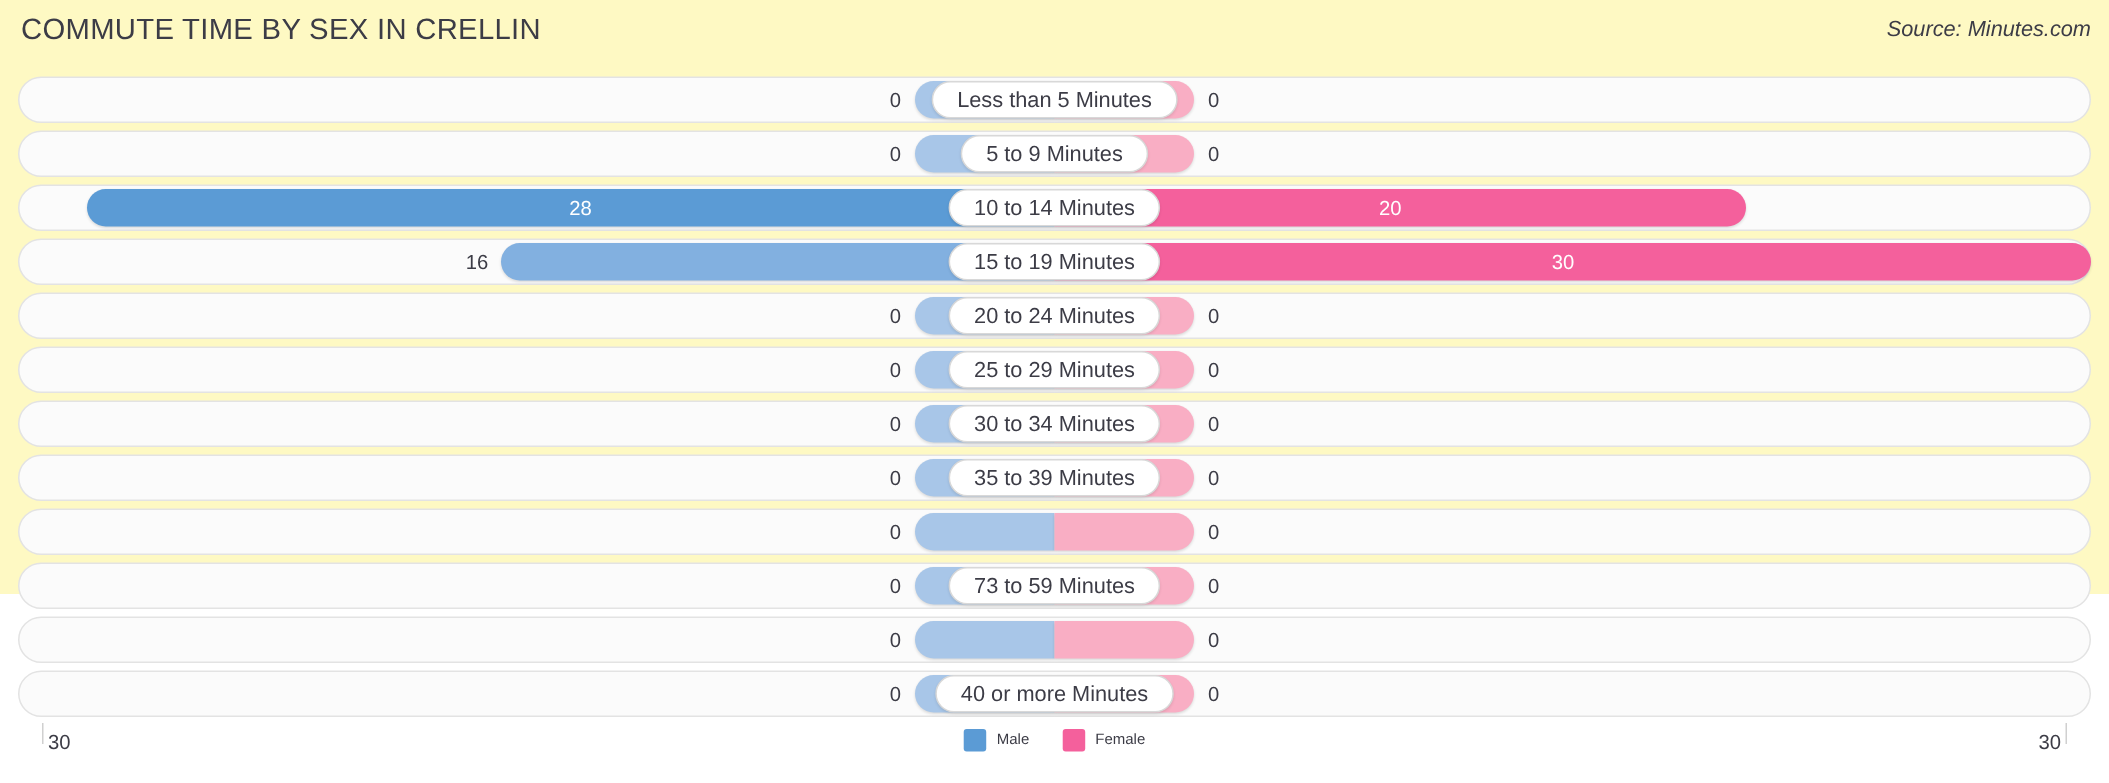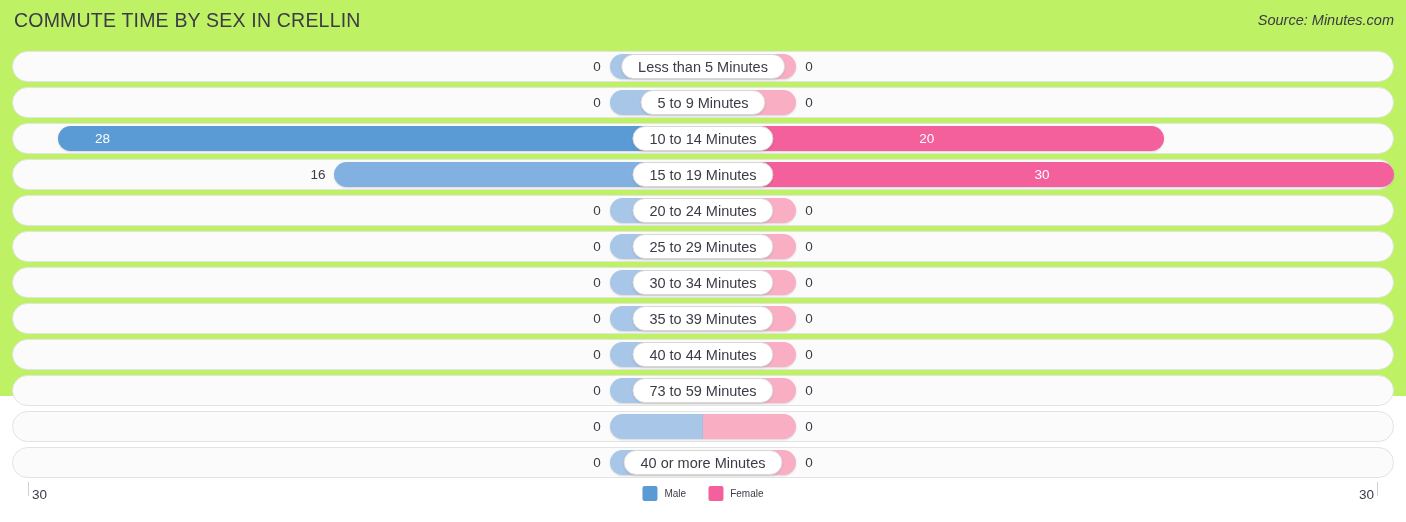--- a/index.html
+++ b/index.html
@@ -6,21 +6,21 @@
   html, body {
     margin: 0; padding: 0;
     width: 1406px; height: 522px;
     background: #ffffff;
     font-family: "Liberation Sans", sans-serif;
     overflow: hidden;
   }
   .chart-root {
     position: relative;
     width: 1406px; height: 396px;
-    background: #bef264;
+    background: #fef9c3;
   }
 
   
   .header {
     position: absolute; top: 0; left: 0;
     width: 1406px; height: 46px;
   }
   .chart-title {
     position: absolute;
     left: 14px; top: 9px;
@@ -68,23 +68,22 @@
   .bar {
     position: absolute;
     top: 3px;
     height: 25px;
     display: flex;
     align-items: center;
   }
   .bar-male {
     right: 50%;
     border-radius: 13px 0 0 13px;
-    justify-content: flex-start;
+    justify-content: center;
     box-shadow: 0 1px 2px rgba(0,0,0,.14);
-    padding-left: 24px;
   }
   .bar-female {
     left: 50%;
     border-radius: 0 13px 13px 0;
     justify-content: center;
     box-shadow: 0 1px 2px rgba(0,0,0,.14);
   }
   .bar-male.stub  { border-radius: 13px 0 0 13px; }
   .bar-female.stub{ border-radius: 0 13px 13px 0; }
 
@@ -270,21 +269,20 @@
         <div class="center-label">35 to 39 Minutes</div>
       </div>
       <div class="row">
         <div class="track" style="background: rgb(251, 251, 251); border-color: rgb(227, 227, 227);"></div>
         <div class="bars">
           <div class="bar bar-male stub" style="width: 6.75%; background: rgb(168, 198, 232);"></div>
           <div class="bar-value-out val-out-male" style="right: 56.75%; padding-right: 9px;">0</div>
           <div class="bar-value-out val-out-female" style="left: 56.75%; padding-left: 9px;">0</div>
           <div class="bar bar-female stub" style="width: 6.75%; background: rgb(249, 174, 196);"></div>
         </div>
-        <div class="center-label">40 to 44 Minutes</div>
       </div>
       <div class="row">
         <div class="track" style="background: rgb(251, 251, 251); border-color: rgb(227, 227, 227);"></div>
         <div class="bars">
           <div class="bar bar-male stub" style="width: 6.75%; background: rgb(168, 198, 232);"></div>
           <div class="bar-value-out val-out-male" style="right: 56.75%; padding-right: 9px;">0</div>
           <div class="bar-value-out val-out-female" style="left: 56.75%; padding-left: 9px;">0</div>
           <div class="bar bar-female stub" style="width: 6.75%; background: rgb(249, 174, 196);"></div>
         </div>
         <div class="center-label">73 to 59 Minutes</div>

